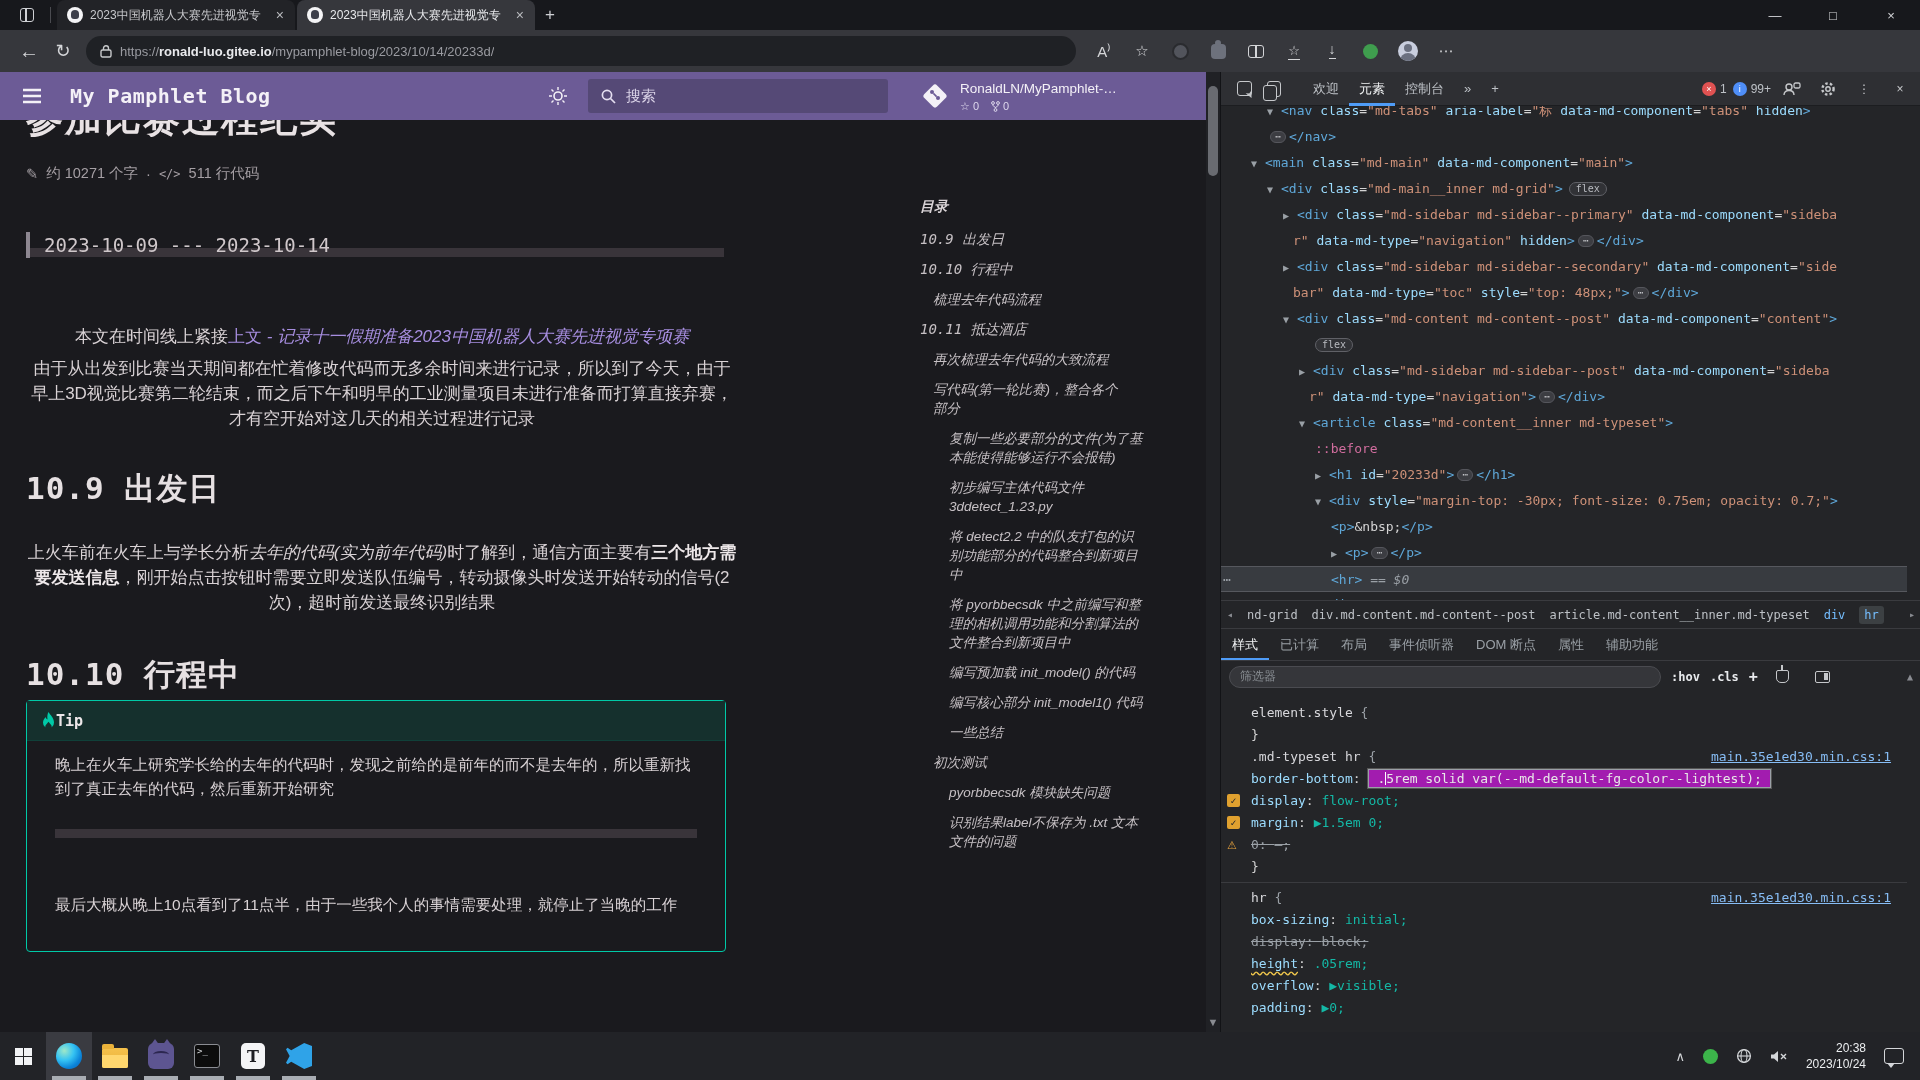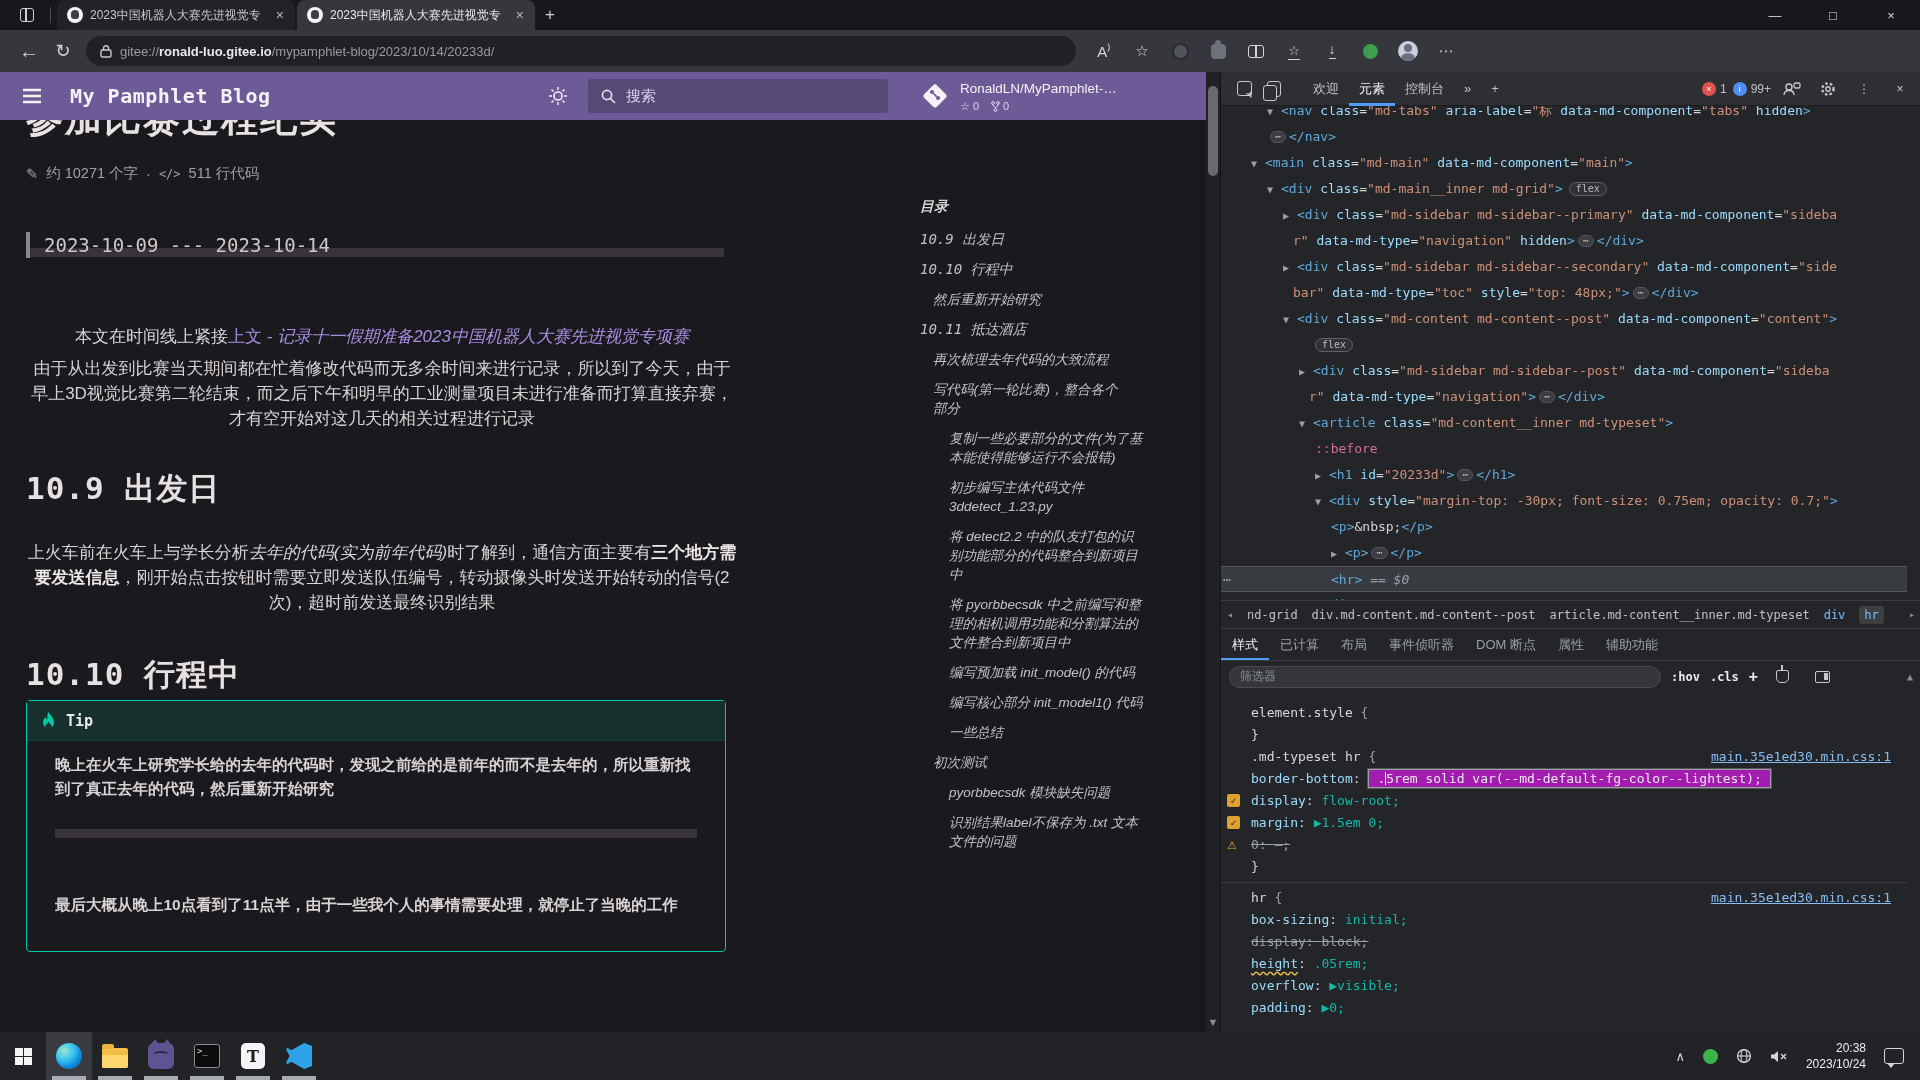--- a/index.html
+++ b/index.html
@@ -63,23 +63,23 @@
   #metaline { position:absolute; left:0; top:44px; color:#a59fa4; font-size:14.5px; display:flex; gap:8px; align-items:center; }
   .thickhr { position:absolute; left:0; width:698px; height:9px; background:#39343a; }
   #bq { position:absolute; left:0; top:112px; border-left:4px solid #8d8791; padding:2px 0 2px 14px;
         font-family:"DejaVu Sans Mono", monospace; font-size:19px; color:#cfc7ca; }
   .para { position:absolute; left:0; width:712px; font-size:17px; line-height:25px; color:#d9d2d5;text-align:center; }
   .para .lnk { color:#a78ee0; }
   .para .it { font-style:italic; }
   .para .bd { font-weight:700; color:#eee8ea; }
   .h2 { position:absolute; left:0; font-family:"DejaVu Sans Mono", monospace; font-size:31px; font-weight:700; color:#e6e0e2; letter-spacing:1px; }
   #tipbox { position:absolute; left:0; top:580px; width:700px; height:252px; border:1px solid #00c9a7; border-radius:4px; }
-  #tiphead { height:40px; background:#15302d; display:flex; align-items:center; gap:10px; padding:0 14px; border-bottom:1px solid #0b4n; border-bottom:1px solid #104039; }
+  #tiphead { height:40px; background:#15302d; display:flex; align-items:center; gap:0; padding:0 14px; border-bottom:1px solid #0b4n; border-bottom:1px solid #104039; }
   #tiplabel { font-weight:700; font-size:15px; color:#ece7e9; font-family:"DejaVu Sans Mono", monospace; }
-  .tippara { position:absolute; left:28px; width:640px; font-size:15.5px; line-height:24px; color:#d9d2d5;font-weight:bold; }
+  .tippara { position:absolute; left:28px; width:640px; font-size:15.5px; line-height:24px; color:#d9d2d5; }
 
   #tocbox { left:920px; top:126px; width:250px; color:#c6c0c4;font-style:italic; }
   #toctitle { font-weight:700; font-size:14px; color:#d9d3d6; margin-bottom:14px; }
   .tocitem { font-size:13.5px; line-height:19px; margin-bottom:11px; width:196px; }
   .tocitem.l1 { margin-left:0; font-family:"DejaVu Sans Mono", monospace; font-size:14px; }
   .tocitem.l2 { margin-left:13px; }
   .tocitem.l3 { margin-left:29px; }
 
   #pagescroll { left:1206px; top:72px; width:14px; height:960px; background:#202125; }
   #pagethumb { position:absolute; left:2px; top:14px; width:10px; height:90px; background:#696b71; border-radius:5px; }
@@ -224,21 +224,21 @@
   </div>
 
   <div class="abs" id="toolbar">
     <span class="navic" style="margin-left:12px;font-size:20px;">←</span>
     <span class="navic">↻</span>
     <div id="urlpill">
       <svg width="12" height="14" viewBox="0 0 12 14">
         <rect x="1" y="6" width="10" height="7" rx="1.5" fill="none" stroke="#c8cacc" stroke-width="1.4"></rect>
         <path d="M3.5 6V4.2a2.5 2.5 0 0 1 5 0V6" fill="none" stroke="#c8cacc" stroke-width="1.4"></path>
       </svg>
-      <span class="urltext"><span>gitee://</span><b>ronald-luo.gitee.io</b><span>/mypamphlet-blog/2023/10/14/20233d/</span></span>
+      <span class="urltext"><span>https://</span><b>ronald-luo.gitee.io</b><span>/mypamphlet-blog/2023/10/14/20233d/</span></span>
     </div>
     <div class="tbicons" id="tbicons">
         <span class="tbic">A⁾</span>
         <span class="tbic">☆</span>
         <span class="tbic">
           <span class="extround"></span>
         </span>
         <span class="tbic">
           <span class="extrect"></span>
         </span>
@@ -337,21 +337,21 @@
         <div class="thickhr" style="top:128px;left:28px;width:642px;"></div>
         <div class="tippara" style="top:192px;"><span>最后大概从晚上10点看到了11点半，由于一些我个人的事情需要处理，就停止了当晚的工作</span></div>
       </div>
     </div>
 
     <div class="abs" id="tocbox">
       <div id="toctitle">目录</div>
       <div id="toclist">
           <div class="tocitem l1">10.9 出发日</div>
           <div class="tocitem l1">10.10 行程中</div>
-          <div class="tocitem l2">然后重新开始研究</div>
+          <div class="tocitem l2">梳理去年代码流程</div>
           <div class="tocitem l1">10.11 抵达酒店</div>
           <div class="tocitem l2">再次梳理去年代码的大致流程</div>
           <div class="tocitem l2">写代码(第一轮比赛)，整合各个部分</div>
           <div class="tocitem l3">复制一些必要部分的文件(为了基本能使得能够运行不会报错)</div>
           <div class="tocitem l3">初步编写主体代码文件 3ddetect_1.23.py</div>
           <div class="tocitem l3">将 detect2.2 中的队友打包的识别功能部分的代码整合到新项目中</div>
           <div class="tocitem l3">将 pyorbbecsdk 中之前编写和整理的相机调用功能和分割算法的文件整合到新项目中</div>
           <div class="tocitem l3">编写预加载 init_model() 的代码</div>
           <div class="tocitem l3">编写核心部分 init_model1() 代码</div>
           <div class="tocitem l3">一些总结</div>

